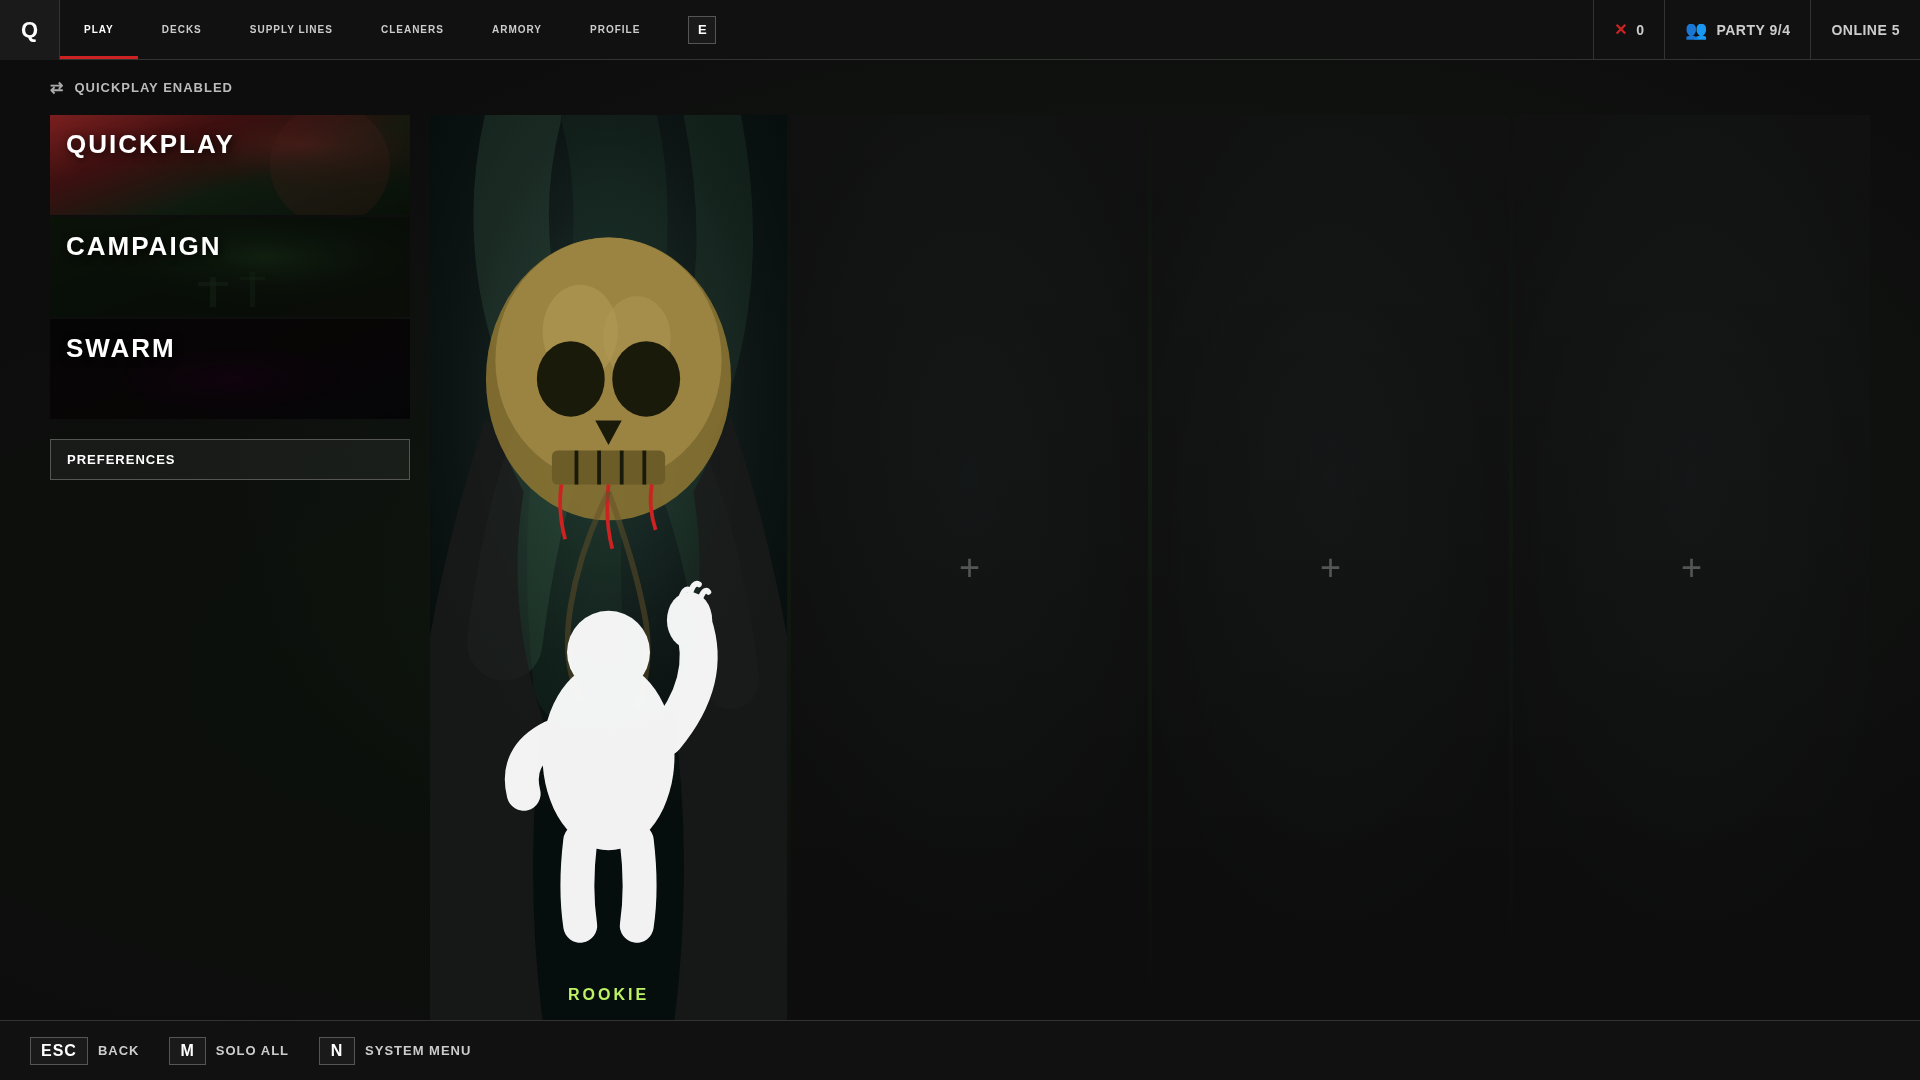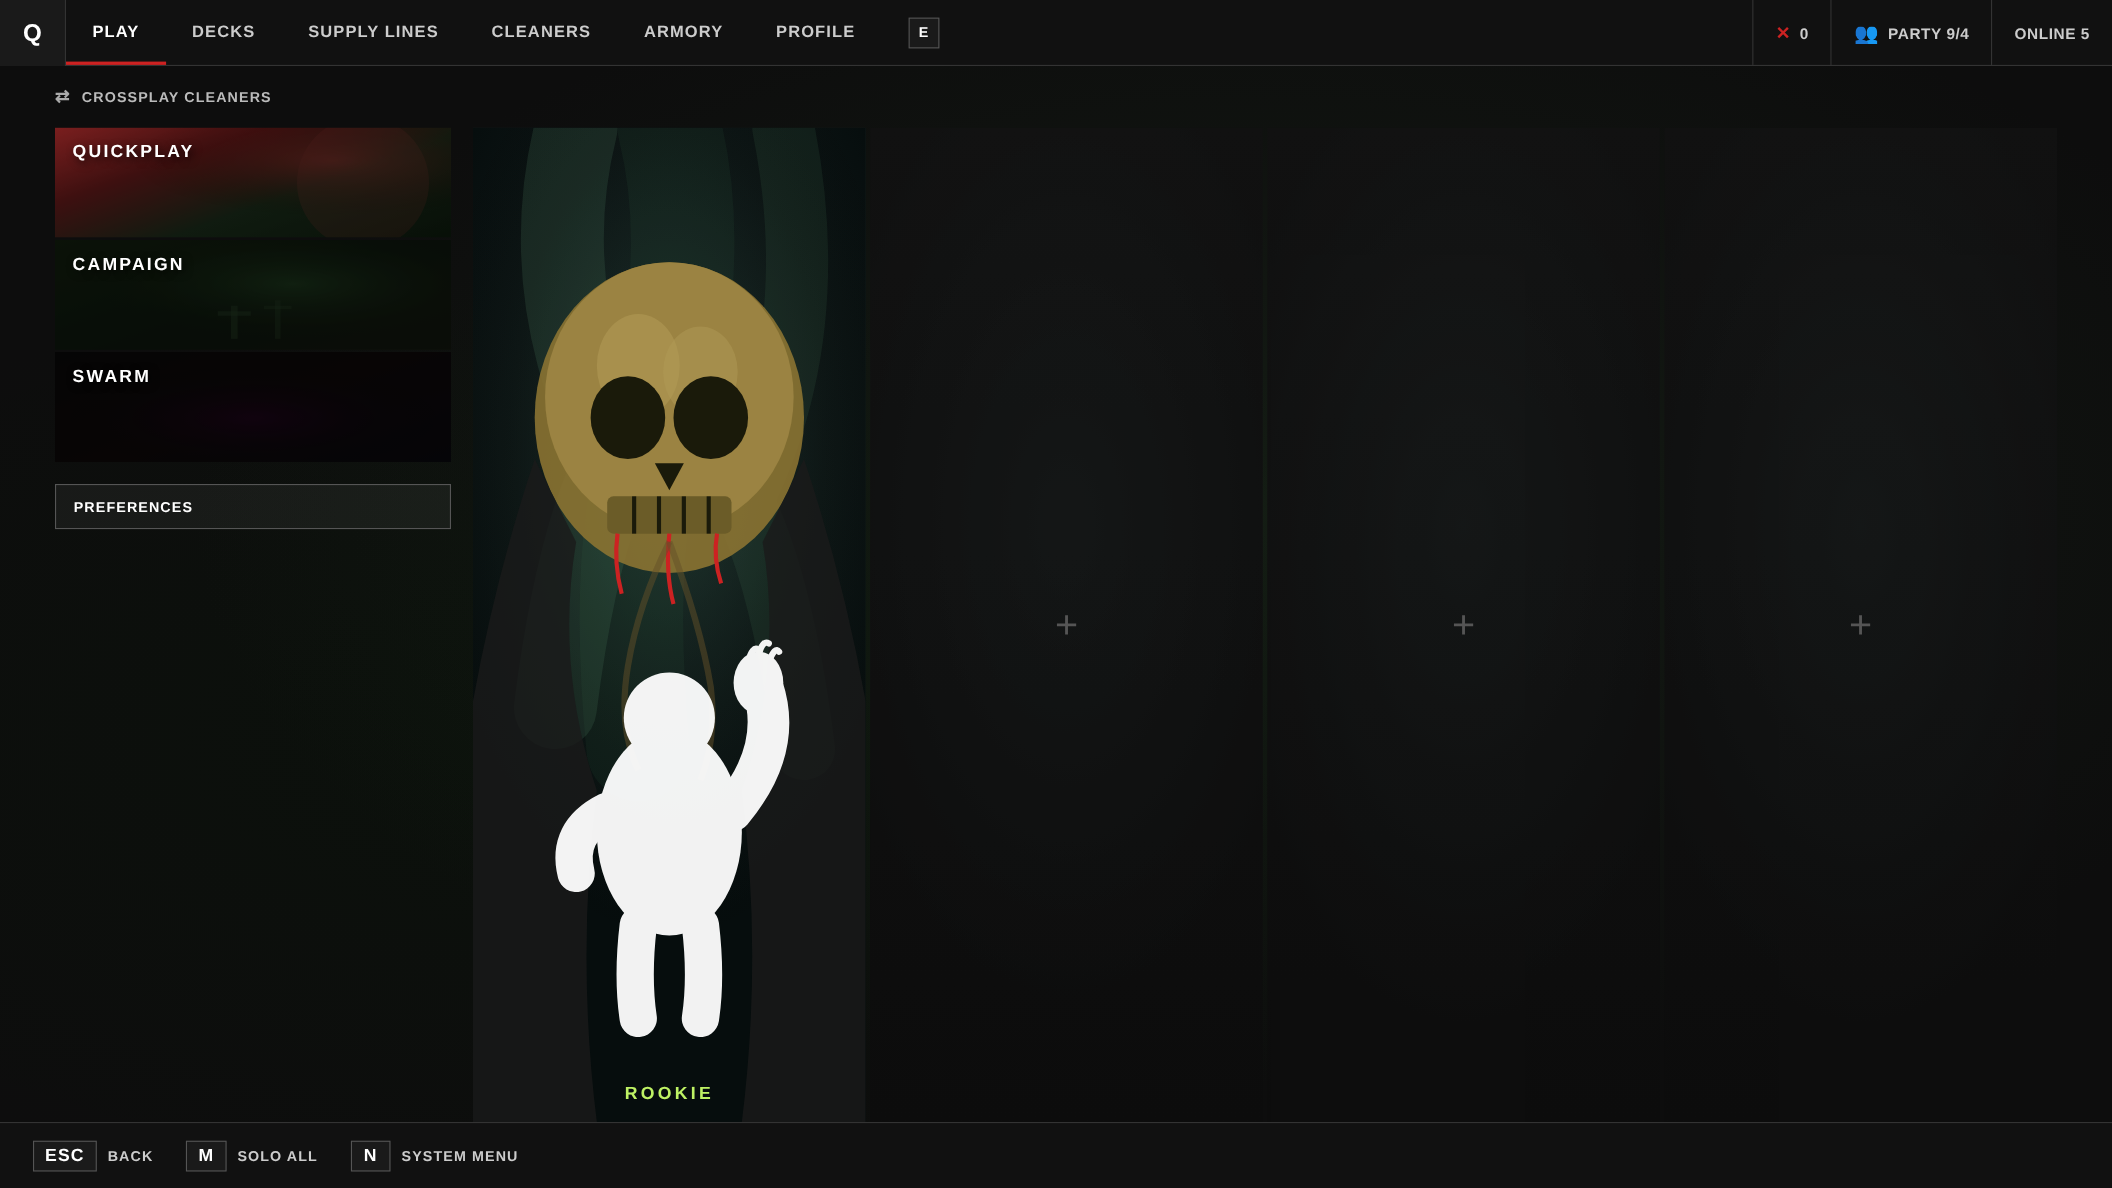--- a/index.html
+++ b/index.html
@@ -39,21 +39,21 @@
       display: flex;
       align-items: center;
       height: 100%;
       flex: 1;
     }
     .nav-item {
       padding: 0 24px;
       height: 100%;
       display: flex;
       align-items: center;
-      font-size: 15px;
+      font-size: 10px;
       font-weight: 700;
       letter-spacing: 1px;
       color: #ccc;
       cursor: pointer;
       text-transform: uppercase;
       position: relative;
     }
     .nav-item.active {
       color: #fff;
     }
@@ -181,21 +181,21 @@
     .sidebar-mode .mode-bg.campaign-bg {
       background: linear-gradient(135deg, #1a2d1a 0%, #2d3d1a 40%, #1a1a0d 100%);
     }
     .sidebar-mode .mode-bg.swarm-bg {
       background: linear-gradient(135deg, #0d0d1a 0%, #1a1a2d 40%, #2d1a1a 100%);
     }
     .sidebar-mode-label {
       position: absolute;
       top: 14px;
       left: 16px;
-      font-size: 16px;
+      font-size: 26px;
       font-weight: 900;
       letter-spacing: 2px;
       text-transform: uppercase;
       color: #fff;
       text-shadow: 2px 2px 8px rgba(0,0,0,0.8);
     }
     .sidebar-mode.quickplay .mode-bg {
       background: linear-gradient(160deg, #cc3333 0%, #661a1a 30%, #1a2d1a 60%, #0d1a0d 100%);
     }
     .sidebar-mode.campaign .mode-bg {
@@ -353,21 +353,21 @@
     </div>
   </div>
 </nav>
 
 <div class="main-bg"></div>
 
 <div class="main-content">
 
   <div class="crossplay-bar">
     <span class="crossplay-icon">⇄</span>
-    <span>CROSSPLAY CLEANERS</span>
+    <span>QUICKPLAY ENABLED</span>
   </div>
 
   <div class="content-area">
 
     <div class="sidebar">
 
       <div class="sidebar-mode quickplay">
         <div class="mode-bg quickplay-bg">
 
           <svg width="360" height="100" viewBox="0 0 360 100" style="opacity:0.5;position:absolute;inset:0;">

